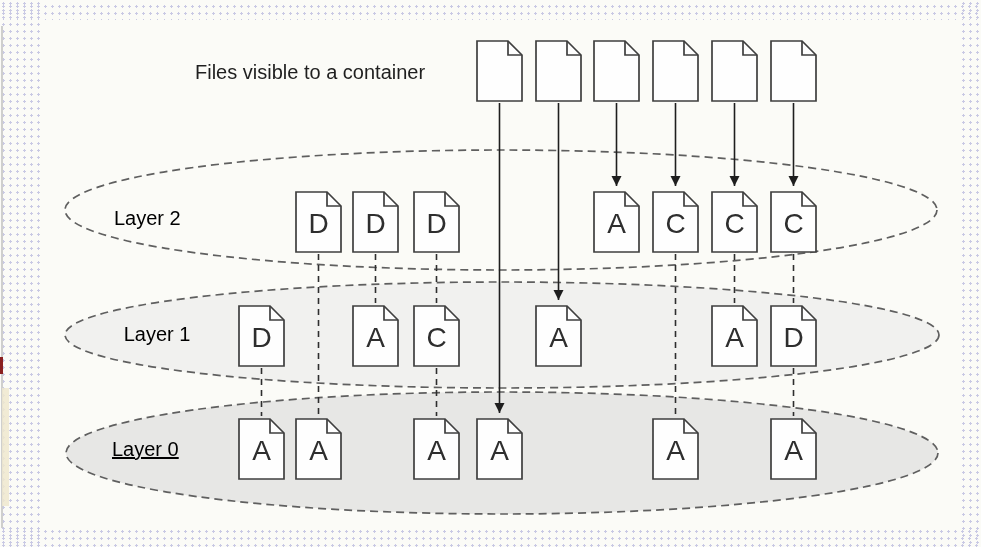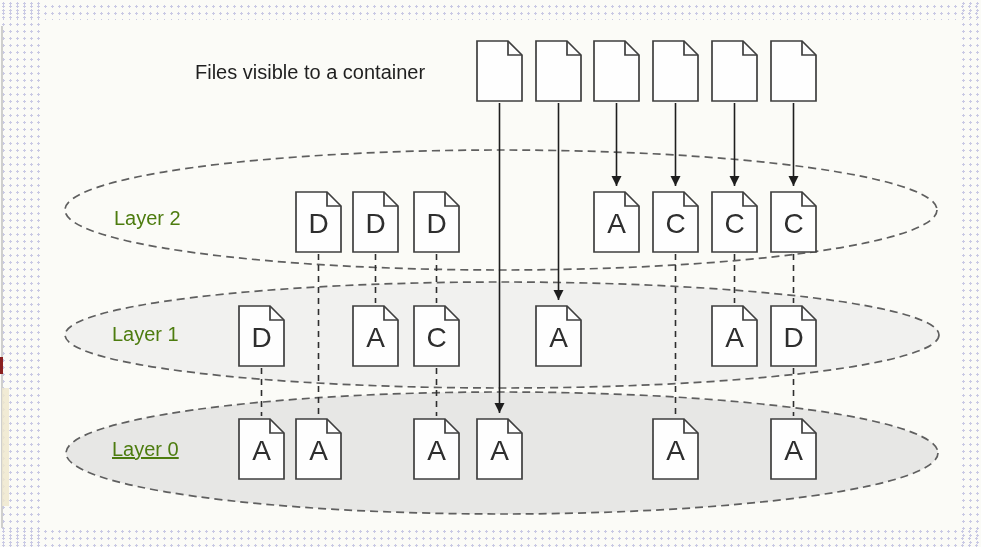--- a/index.html
+++ b/index.html
@@ -27,24 +27,24 @@
   .tan-strip{position:absolute;left:2px;top:388px;width:7px;height:118px;background:#efe7cf;opacity:.85;}
 
   .diagram-svg{position:absolute;left:0;top:0;}
 
   .title{
     position:absolute;left:195px;top:61px;width:260px;
     font-size:20px;color:#1f1f1f;white-space:nowrap;
   }
   .layer-label{
     position:absolute;width:90px;
-    font-size:20px;color:#4d7c0f;white-space:nowrap;
+    font-size:20px;color:#000000;white-space:nowrap;
   }
   .layer-label.l2{left:114px;top:207px;}
-  .layer-label.l1{left:112px;top:323px;}
+  .layer-label.l1{left:112px;top:323px;text-align:center;}
   .layer-label.l0{left:112px;top:438px;text-decoration:underline;}
 
   .file{position:absolute;width:47px;height:62px;}
   .file .doc-body{fill:#fefefe;stroke:#3f3f3f;stroke-width:1.7;stroke-linejoin:miter;}
   .file .doc-fold{fill:none;stroke:#3f3f3f;stroke-width:1.7;stroke-linejoin:miter;}
   .file .letter{
     position:absolute;left:0;top:0;right:0;bottom:0;
     display:flex;align-items:center;justify-content:center;
     font-size:28px;color:#2e2e2e;padding-top:3px;
   }

